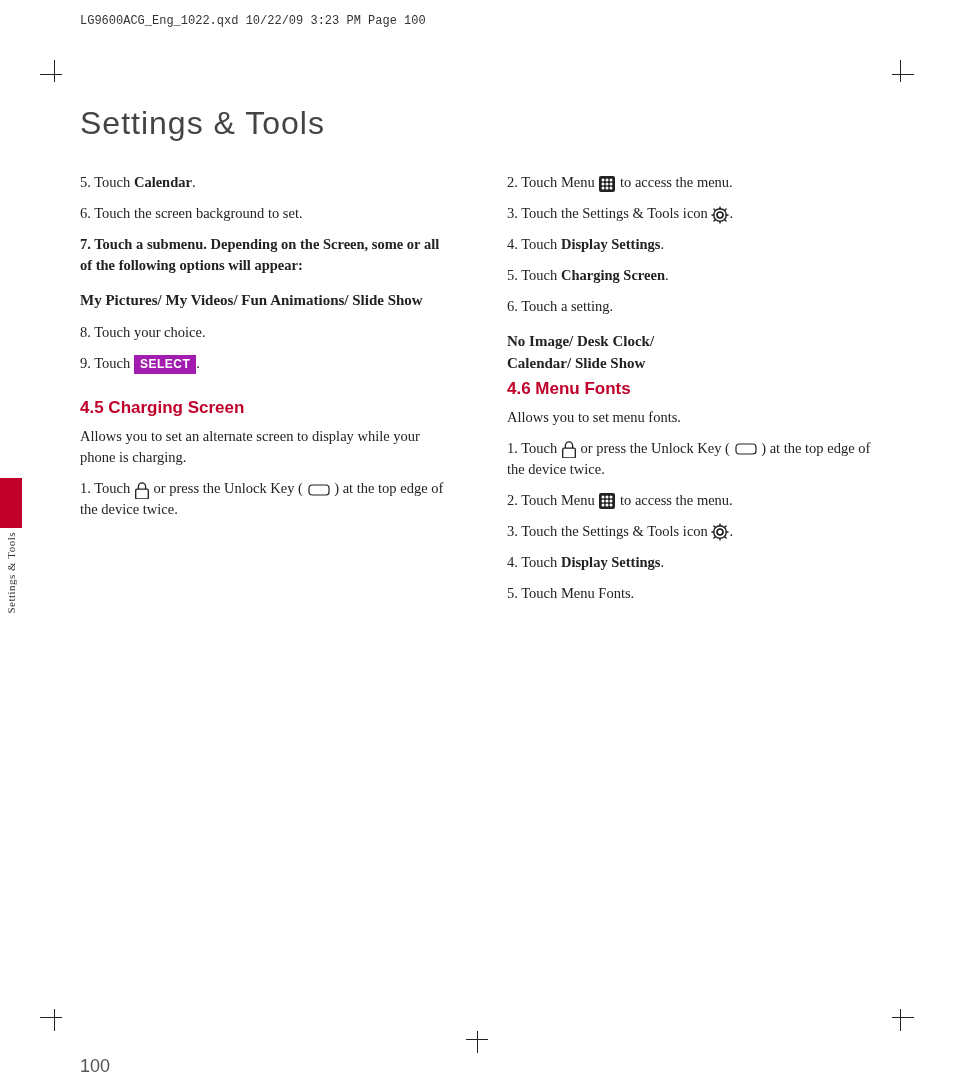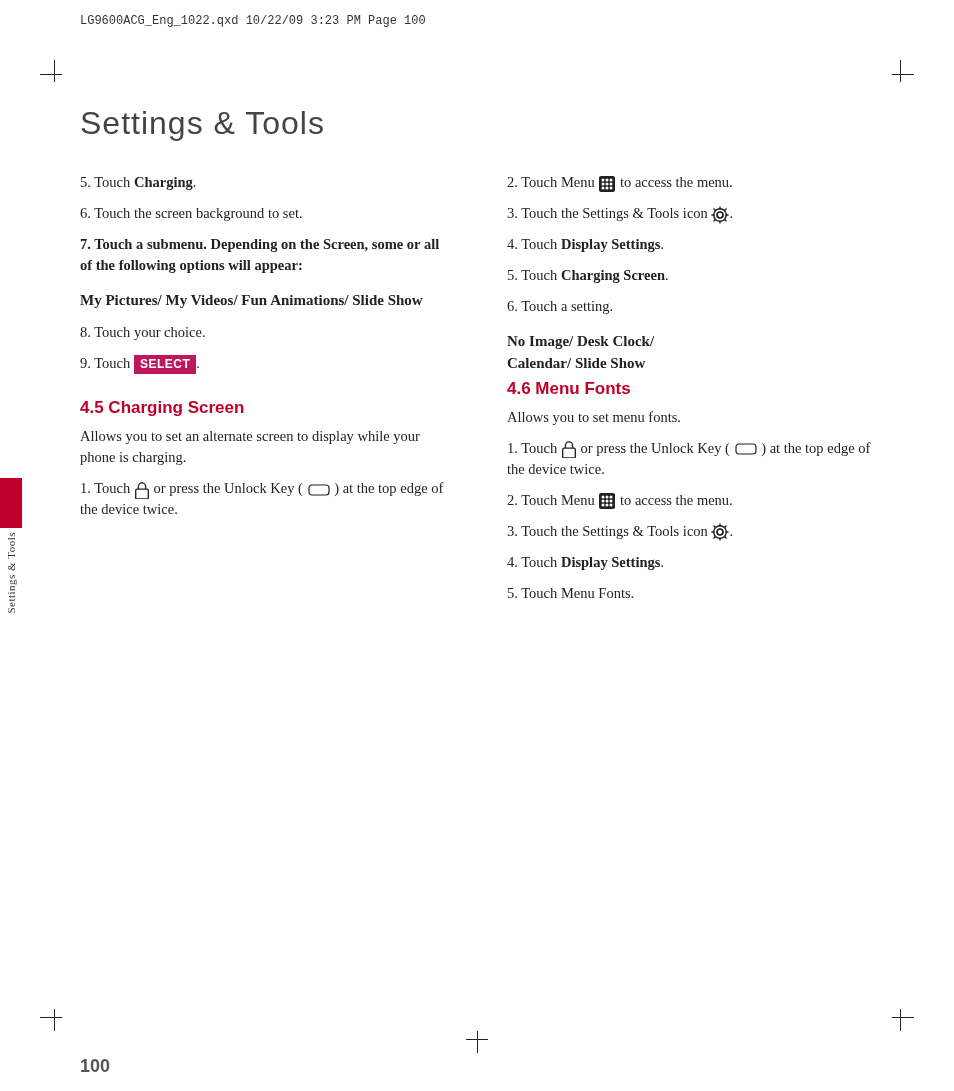--- a/index.html
+++ b/index.html
@@ -179,21 +179,21 @@
 
     .section-description {
       font-size: 14.5px;
       line-height: 1.45;
       margin-bottom: 10px;
     }
 
     
     .select-badge {
       display: inline-block;
-      background: #be185d;
+      background: #a21caf;
       color: #fff;
       font-family: Arial, sans-serif;
       font-size: 12px;
       font-weight: bold;
       padding: 1px 6px;
       letter-spacing: 0.5px;
     }
 
     
     .gear-icon-svg {
@@ -217,21 +217,20 @@
     }
 
     
     .page-number {
       position: absolute;
       bottom: 14px;
       left: 80px;
       font-size: 18px;
       color: #555;
       font-family: Arial, sans-serif;
-      font-weight: bold;
     }
 
     b {
       font-weight: bold;
     }
   </style>
 </head>
 <body>
 
 <div class="page-container">
@@ -253,21 +252,21 @@
 
   <div class="content-area">
 
     <div class="page-title">Settings &amp; Tools</div>
 
     <div class="two-col">
 
       <div class="col-left">
 
         <div class="list-item">
-          5. Touch <b>Charging</b>.
+          5. Touch <b>Calendar</b>.
         </div>
 
         <div class="list-item">
           6. Touch the screen background to set.
         </div>
 
 
         <div class="list-item" style="margin-top:10px;font-weight:bold;">
           7. Touch a submenu. Depending on the Screen, some or all of the following options will appear:
         </div>

